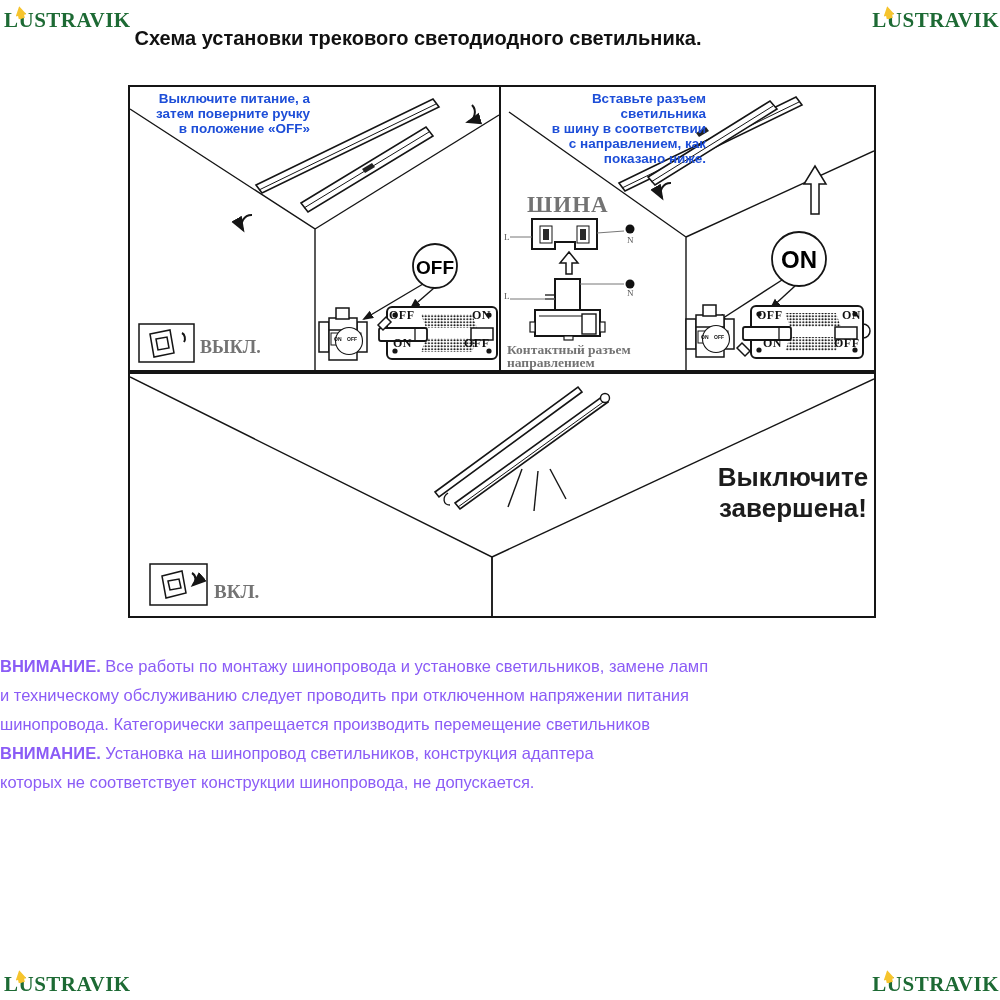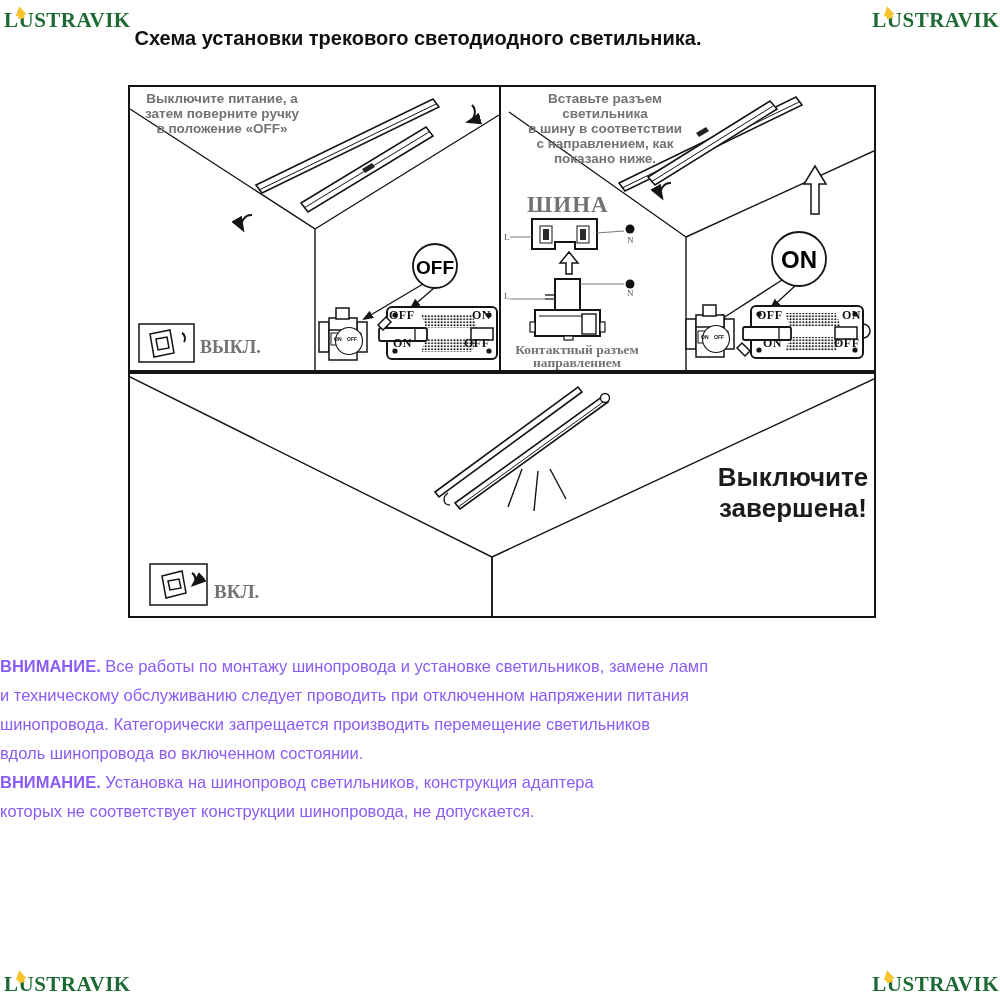--- a/index.html
+++ b/index.html
@@ -6,21 +6,21 @@
     font-family:"Liberation Sans",sans-serif;color:#111;}
   
   .logo{position:absolute;font:700 21px "Liberation Serif",serif;color:#1d6a34;letter-spacing:.5px;white-space:nowrap;}
   .lamp{position:absolute;left:11px;top:-2px;width:11px;height:13px;background:#f6c42d;
     clip-path:polygon(50% 0,100% 72%,78% 72%,78% 100%,22% 100%,22% 72%,0 72%);transform:rotate(-12deg);}
   
   .title{position:absolute;left:0;top:27px;width:836px;text-align:center;font:700 20px "Liberation Sans",sans-serif;}
   
   .frame{position:absolute;left:128px;top:85px;width:744px;height:529px;border:2px solid #151515;box-sizing:content-box;}
   .frame .txt{position:absolute;}
-  .instr{font:700 13.5px/15px "Liberation Sans",sans-serif;text-align:center;color:#737373;}
+  .instr{font:700 13.5px/15px "Liberation Sans",sans-serif;text-align:right;color:#1d4ed8;}
   .callout{text-align:center;font:700 20px "Liberation Sans",sans-serif;color:#000;}
   .serifb{font-family:"Liberation Serif",serif;font-weight:700;color:#737373;}
   .pl{position:absolute;font:700 12px "Liberation Serif",serif;letter-spacing:.5px;color:#111;}
   .tn{position:absolute;font:400 9px "Liberation Serif",serif;color:#555;}
   .knoblbl{position:absolute;font:700 5px "Liberation Sans",sans-serif;color:#111;}
   
   .warnings{position:absolute;left:0;top:652px;width:1000px;}
   .wline{width:1000px;text-align:left;font:400 16.5px/29px "Liberation Sans",sans-serif;color:#8b5cf6;}
   .wline b{font-weight:700;}
   svg{position:absolute;left:0;top:0;}
@@ -237,21 +237,21 @@
     <div>Вставьте разъем светильника</div>
     <div>в шину в соответствии</div>
     <div>с направлением, как</div>
     <div>показано ниже.</div>
   </div>
   <div class="txt serifb" style="left:397px;top:105px;width:76px;text-align:center;font-size:23px;letter-spacing:1px;">ШИНА</div>
   <span class="tn" style="left:374px;top:145px;">L</span>
   <span class="tn" style="left:497px;top:148px;">N</span>
   <span class="tn" style="left:374px;top:204px;">L</span>
   <span class="tn" style="left:497px;top:201px;">N</span>
-  <div class="txt serifb" style="left:377px;top:256px;width:140px;text-align:center;font-size:13.5px;line-height:13px;">
+  <div class="txt serifb" style="left:377px;top:256px;width:140px;text-align:left;font-size:13.5px;line-height:13px;">
     <div>Контактный разъем</div>
     <div>направлением</div>
   </div>
   <div class="txt callout" style="left:645px;top:159px;width:48px;font-size:24px;">ON</div>
   <span class="pl" style="left:627px;top:221px;">OFF</span>
   <span class="pl" style="left:712px;top:221px;">ON</span>
   <span class="pl" style="left:633px;top:249px;">ON</span>
   <span class="pl" style="left:704px;top:249px;">OFF</span>
   <span class="knoblbl" style="left:571px;top:247px;">ON</span>
   <span class="knoblbl" style="left:584px;top:247px;">OFF</span>
@@ -260,16 +260,15 @@
   <div class="txt" style="left:540px;top:375px;width:246px;text-align:center;font:700 26px/31px 'Liberation Sans',sans-serif;color:#1c1c1c;">
     <div>Выключите</div>
     <div>завершена!</div>
   </div>
 </div>
 
 <div class="warnings">
   <div class="wline"><b>ВНИМАНИЕ.</b>&nbsp;<span>Все работы по монтажу шинопровода и установке светильников, замене ламп</span></div>
   <div class="wline">и техническому обслуживанию следует проводить при отключенном напряжении питания</div>
   <div class="wline">шинопровода. Категорически запрещается производить перемещение светильников</div>
-  <div class="wline">вдоль шинопровода во включенном состоянии.</div>
   <div class="wline"><b>ВНИМАНИЕ.</b>&nbsp;<span>Установка на шинопровод светильников, конструкция адаптера</span></div>
   <div class="wline">которых не соответствует конструкции шинопровода, не допускается.</div>
 </div>
 
 </body></html>

